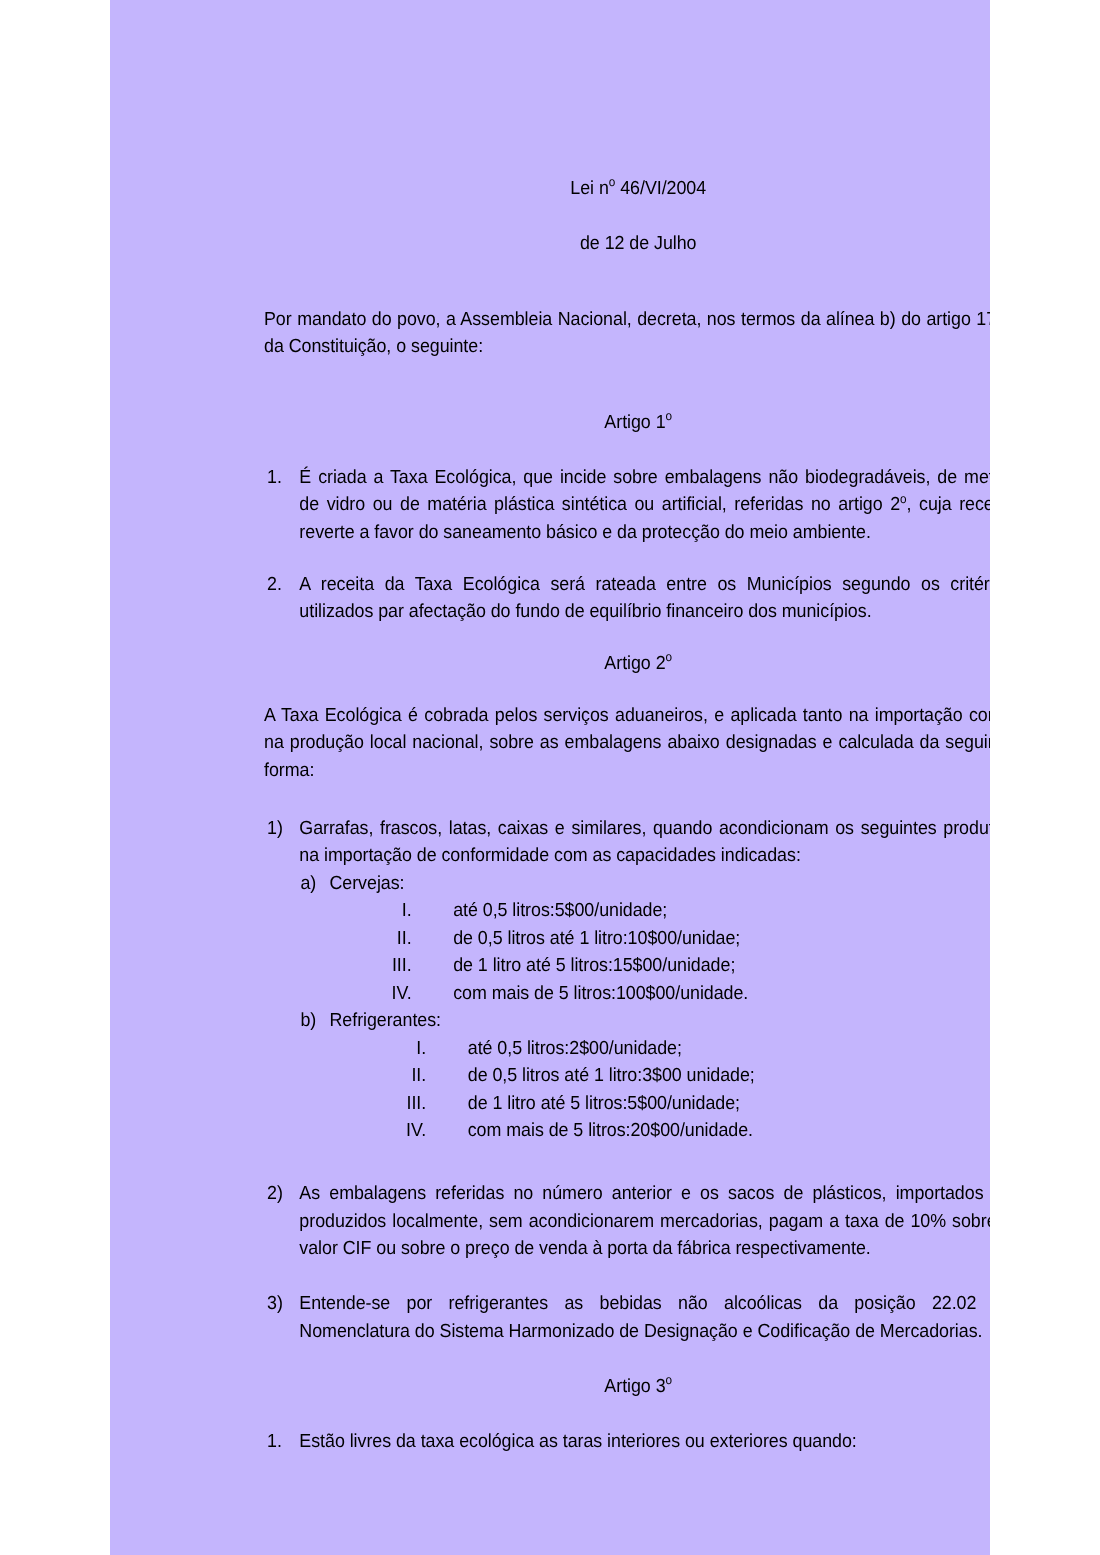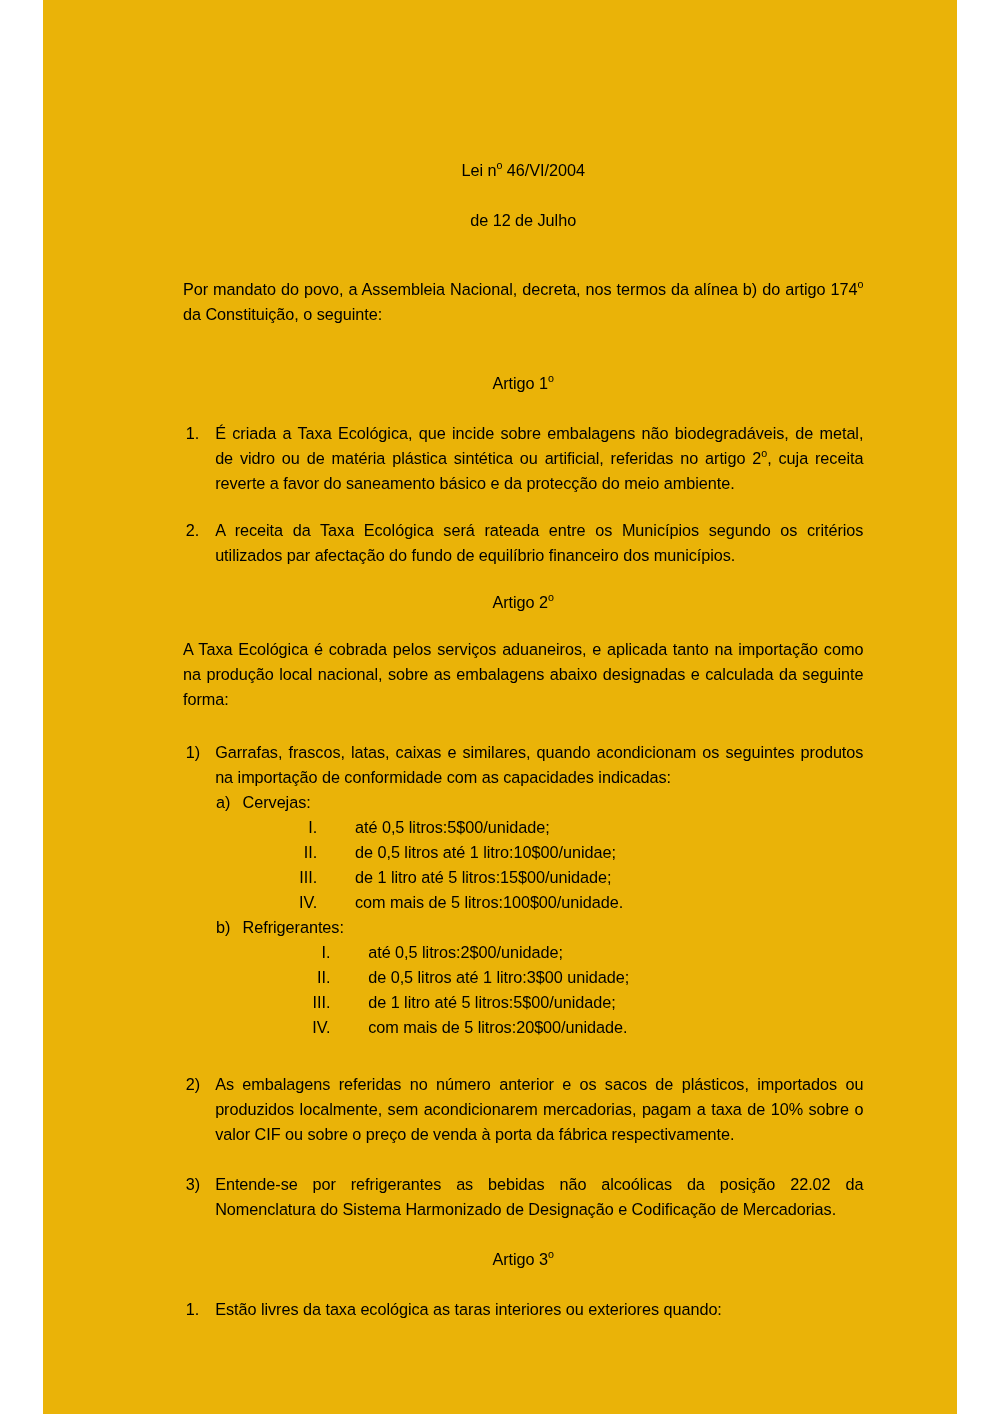--- a/index.html
+++ b/index.html
@@ -7,24 +7,24 @@
     margin: 0;
     padding: 0;
     background: #ffffff;
   }
   body {
     font-family: "Liberation Sans", "DejaVu Sans", sans-serif;
     color: #000000;
   }
   .page {
     position: relative;
-    width: 914px;
+    width: 800px;
     height: 1414px;
     margin: 0 auto;
-    background: #eab308;
+    background: #c4b5fd;
     overflow: hidden;
     box-sizing: border-box;
   }
   .content {
     position: absolute;
     left: 140px;
     top: 158px;
     width: 720px;
     font-size: 17.2px;
     line-height: 25px;

